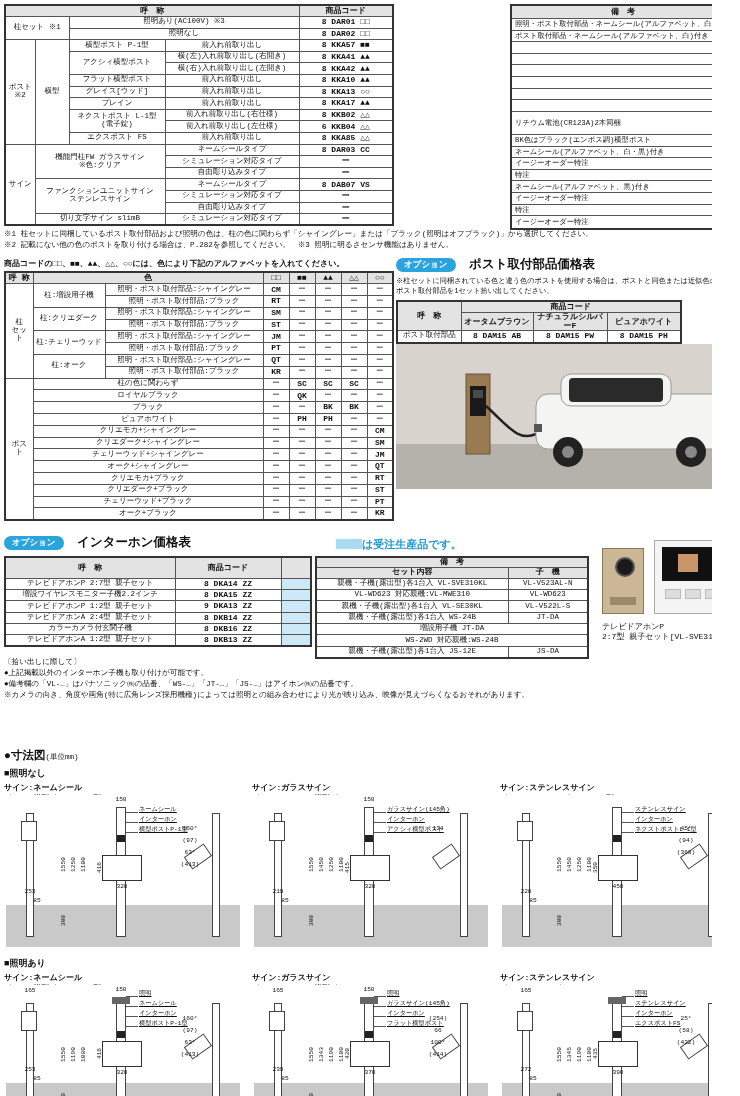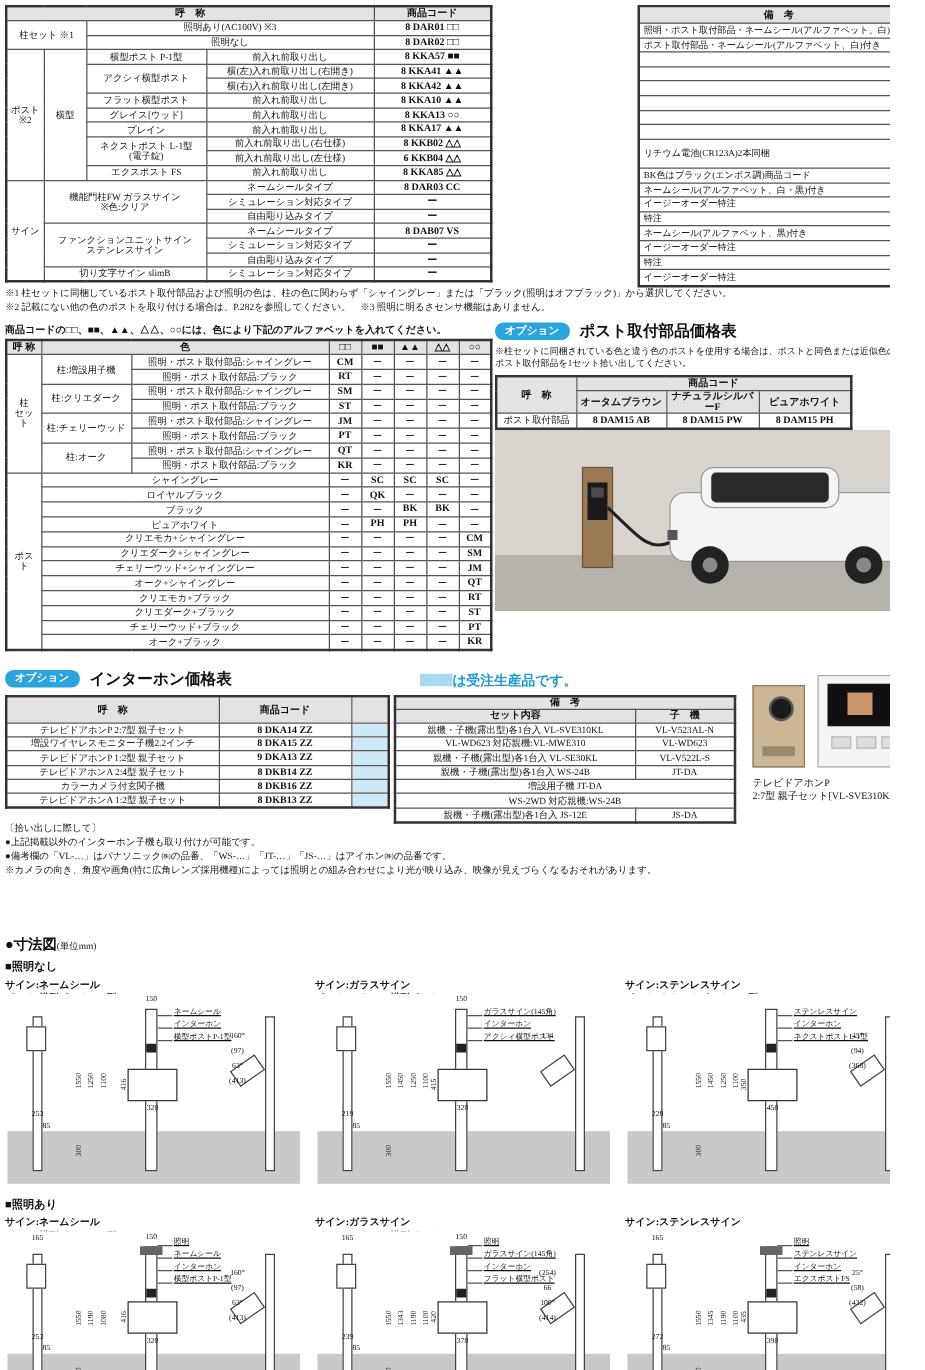--- a/index.html
+++ b/index.html
@@ -1,17 +1,17 @@
 <!DOCTYPE html>
 <html><head>
 <meta charset="utf-8">
 <style>
   html,body{margin:0;padding:0;background:#fff;}
   .page{position:relative;width:712px;height:1096px;background:#fff;overflow:hidden;
-        font-family:Liberation Serif, serif;color:#111;}
+        font-family:Liberation Mono, monospace;color:#111;}
   .abs{position:absolute;}
   table{border-collapse:collapse;table-layout:fixed;}
   td{border:1px solid #555;font-size:7.5px;text-align:center;padding:0 2px;overflow:hidden;
      white-space:pre-line;line-height:1.05;}
   .t-main,.t-color,.t-parts,.t-ic-l,.t-ic-r{border:2px solid #333;}
   .t-main tr{height:11.6px}
   .t-color tr{height:11.8px}
   .t-parts tr{height:12px}
   .t-ic-l tr,.t-ic-r tr{height:11.4px}
   .t-ic-l tr:first-child{height:21px}
@@ -178,21 +178,21 @@
     <div id="remarks-col">
         <div class="rmk" style="height: 11.6px;">照明・ポスト取付部品・ネームシール(アルファベット、白)付き</div>
         <div class="rmk" style="height: 11.6px;">ポスト取付部品・ネームシール(アルファベット、白)付き</div>
         <div class="rmk" style="height: 11.6px;"></div>
         <div class="rmk" style="height: 11.6px;"></div>
         <div class="rmk" style="height: 11.6px;"></div>
         <div class="rmk" style="height: 11.6px;"></div>
         <div class="rmk" style="height: 11.6px;"></div>
         <div class="rmk" style="height: 11.6px;"></div>
         <div class="rmk" style="height: 23.2px;">リチウム電池(CR123A)2本同梱</div>
-        <div class="rmk" style="height: 11.6px;">BK色はブラック(エンボス調)商品コード</div>
+        <div class="rmk" style="height: 11.6px;">BK色はブラック(エンボス調)横型ポスト</div>
         <div class="rmk" style="height: 11.6px;">ネームシール(アルファベット、白・黒)付き</div>
         <div class="rmk" style="height: 11.6px;">イージーオーダー特注</div>
         <div class="rmk" style="height: 11.6px;">特注</div>
         <div class="rmk" style="height: 11.6px;">ネームシール(アルファベット、黒)付き</div>
         <div class="rmk" style="height: 11.6px;">イージーオーダー特注</div>
         <div class="rmk" style="height: 11.6px;">特注</div>
         <div class="rmk" style="height: 11.6px;">イージーオーダー特注</div>
       </div>
   </div>
 
@@ -289,21 +289,21 @@
           <tr>
             <td>照明・ポスト取付部品:ブラック</td>
             <td class="b">KR</td>
             <td>ー</td>
             <td>ー</td>
             <td>ー</td>
             <td>ー</td>
           </tr>
           <tr>
             <td rowspan="12">ポスト</td>
-            <td colspan="2">シャイングレー</td>
+            <td colspan="2">柱の色に関わらず</td>
             <td>ー</td>
             <td class="b">SC</td>
             <td class="b">SC</td>
             <td class="b">SC</td>
             <td>ー</td>
           </tr>
           <tr>
             <td colspan="2">ロイヤルブラック</td>
             <td>ー</td>
             <td class="b">QK</td>

